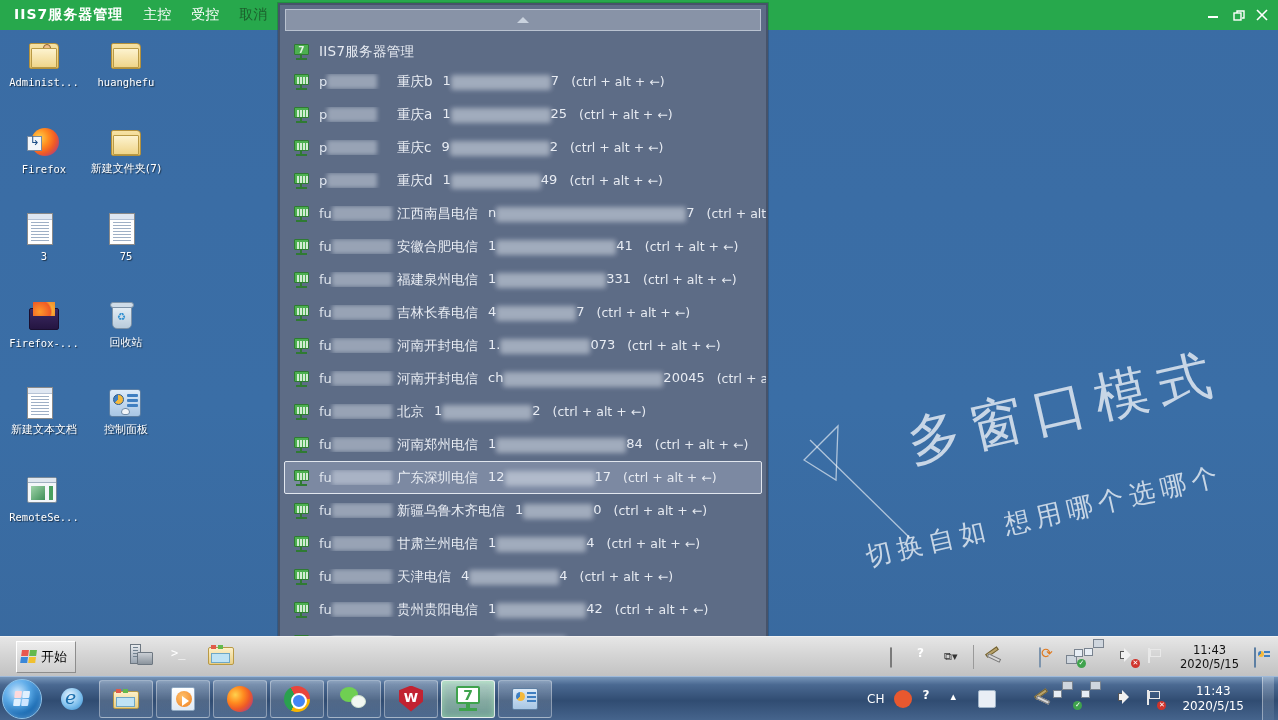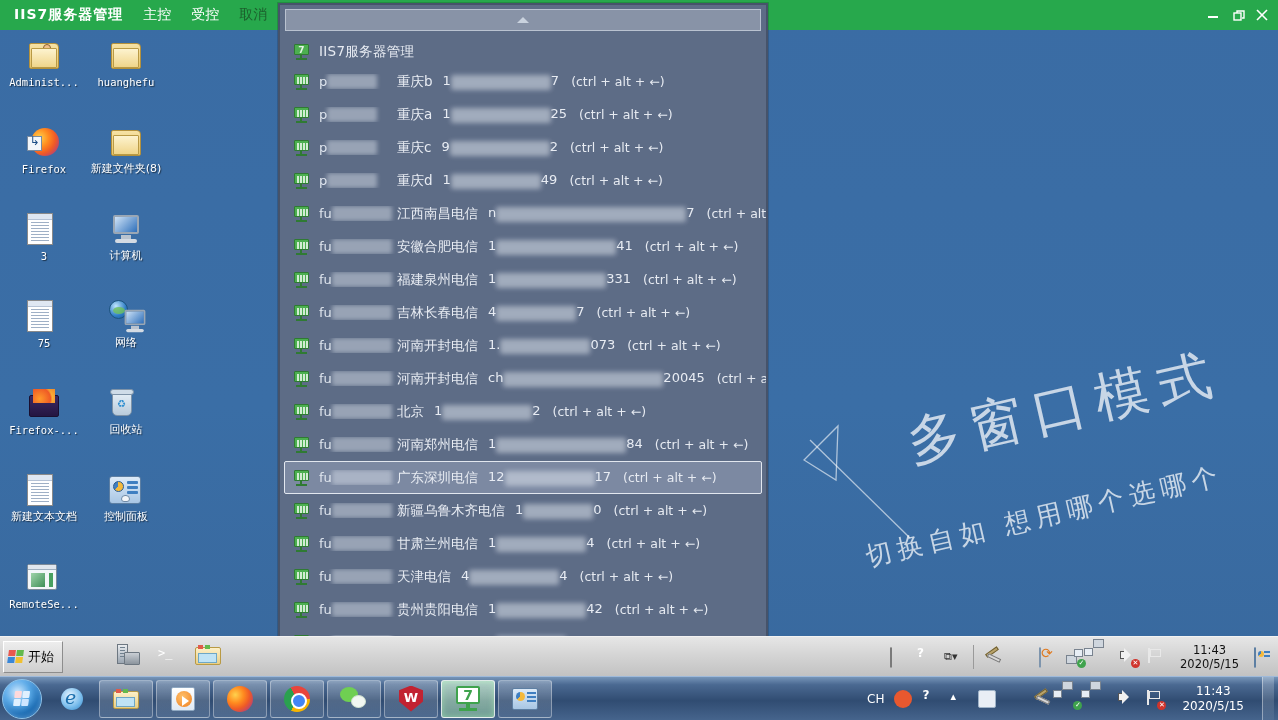--- a/index.html
+++ b/index.html
@@ -261,21 +261,21 @@
   .row .hotkey { font-size: 12.5px; color: #e6eaf1; }
 
   
   #taskbar-classic {
     position: absolute; left: 0; top: 636px; width: 1278px; height: 40px;
     background: linear-gradient(180deg,#e6e6e6 0%, #d5d5d5 45%, #c2c2c2 100%);
     border-top: 1px solid #f2f2f2;
     display: flex; align-items: center;
   }
   #taskbar-classic .start {
-    margin-left: 3px; height: 32px; padding: 0 8px 0 4px;
+    margin-left: 16px; height: 32px; padding: 0 8px 0 4px;
     display: flex; align-items: center; gap: 4px;
     background: linear-gradient(180deg,#ededed,#cfcfcf);
     border: 1px solid #8d8d8d; border-top-color: #ffffff; border-left-color: #ffffff;
     font-size: 13px; color: #000;
   }
   #taskbar-classic .start .flag {
     width: 16px; height: 14px; position: relative; transform: skewX(-8deg);
   }
   #taskbar-classic .start .flag i { position: absolute; width: 7px; height: 6px; }
   #taskbar-classic .start .flag i:nth-child(1){ left:0; top:0; background:#e8584f;}
@@ -457,21 +457,21 @@
         <div class="lbl">Firefox</div>
       </div>
 
       <div class="desk-icon">
         <div class="glyph">
           <div class="ic-folder2">
               <div class="back"></div>
               <div class="front"></div>
             </div>
         </div>
-        <div class="lbl cjk">新建文件夹(8)</div>
+        <div class="lbl cjk">新建文件夹(7)</div>
       </div>
 
 
       <div class="desk-icon">
         <div class="glyph">
           <div class="ic-doc">
               <div class="top"></div>
               <div class="lines">
                 <i></i>
                 <i></i>
@@ -479,60 +479,39 @@
                 <i></i>
                 <i></i>
                 <i></i>
                 <i></i>
               </div>
             </div>
         </div>
         <div class="lbl">3</div>
       </div>
 
-      <div class="desk-icon">
-        <div class="glyph">
-          <div class="ic-mon">
-              <div class="scr"></div>
-              <div class="stand"></div>
-              <div class="base"></div>
-            </div>
-        </div>
-        <div class="lbl cjk">计算机</div>
-      </div>
 
       <div class="desk-icon">
         <div class="glyph">
           <div class="ic-doc">
               <div class="top"></div>
               <div class="lines">
                 <i></i>
                 <i></i>
                 <i></i>
                 <i></i>
                 <i></i>
                 <i></i>
                 <i></i>
               </div>
             </div>
         </div>
         <div class="lbl">75</div>
       </div>
 
-      <div class="desk-icon">
-        <div class="glyph ic-net">
-          <div class="globe"></div>
-          <div class="ic-mon" style="position:absolute;left:9px;top:5px;transform:scale(.8)">
-              <div class="scr"></div>
-              <div class="stand"></div>
-              <div class="base"></div>
-            </div>
-        </div>
-        <div class="lbl cjk">网络</div>
-      </div>
 
       <div class="desk-icon">
         <div class="glyph">
           <div class="ic-ffbox">
               <div class="box"></div>
               <div class="flames"></div>
             </div>
         </div>
         <div class="lbl">Firefox-...</div>
       </div>

